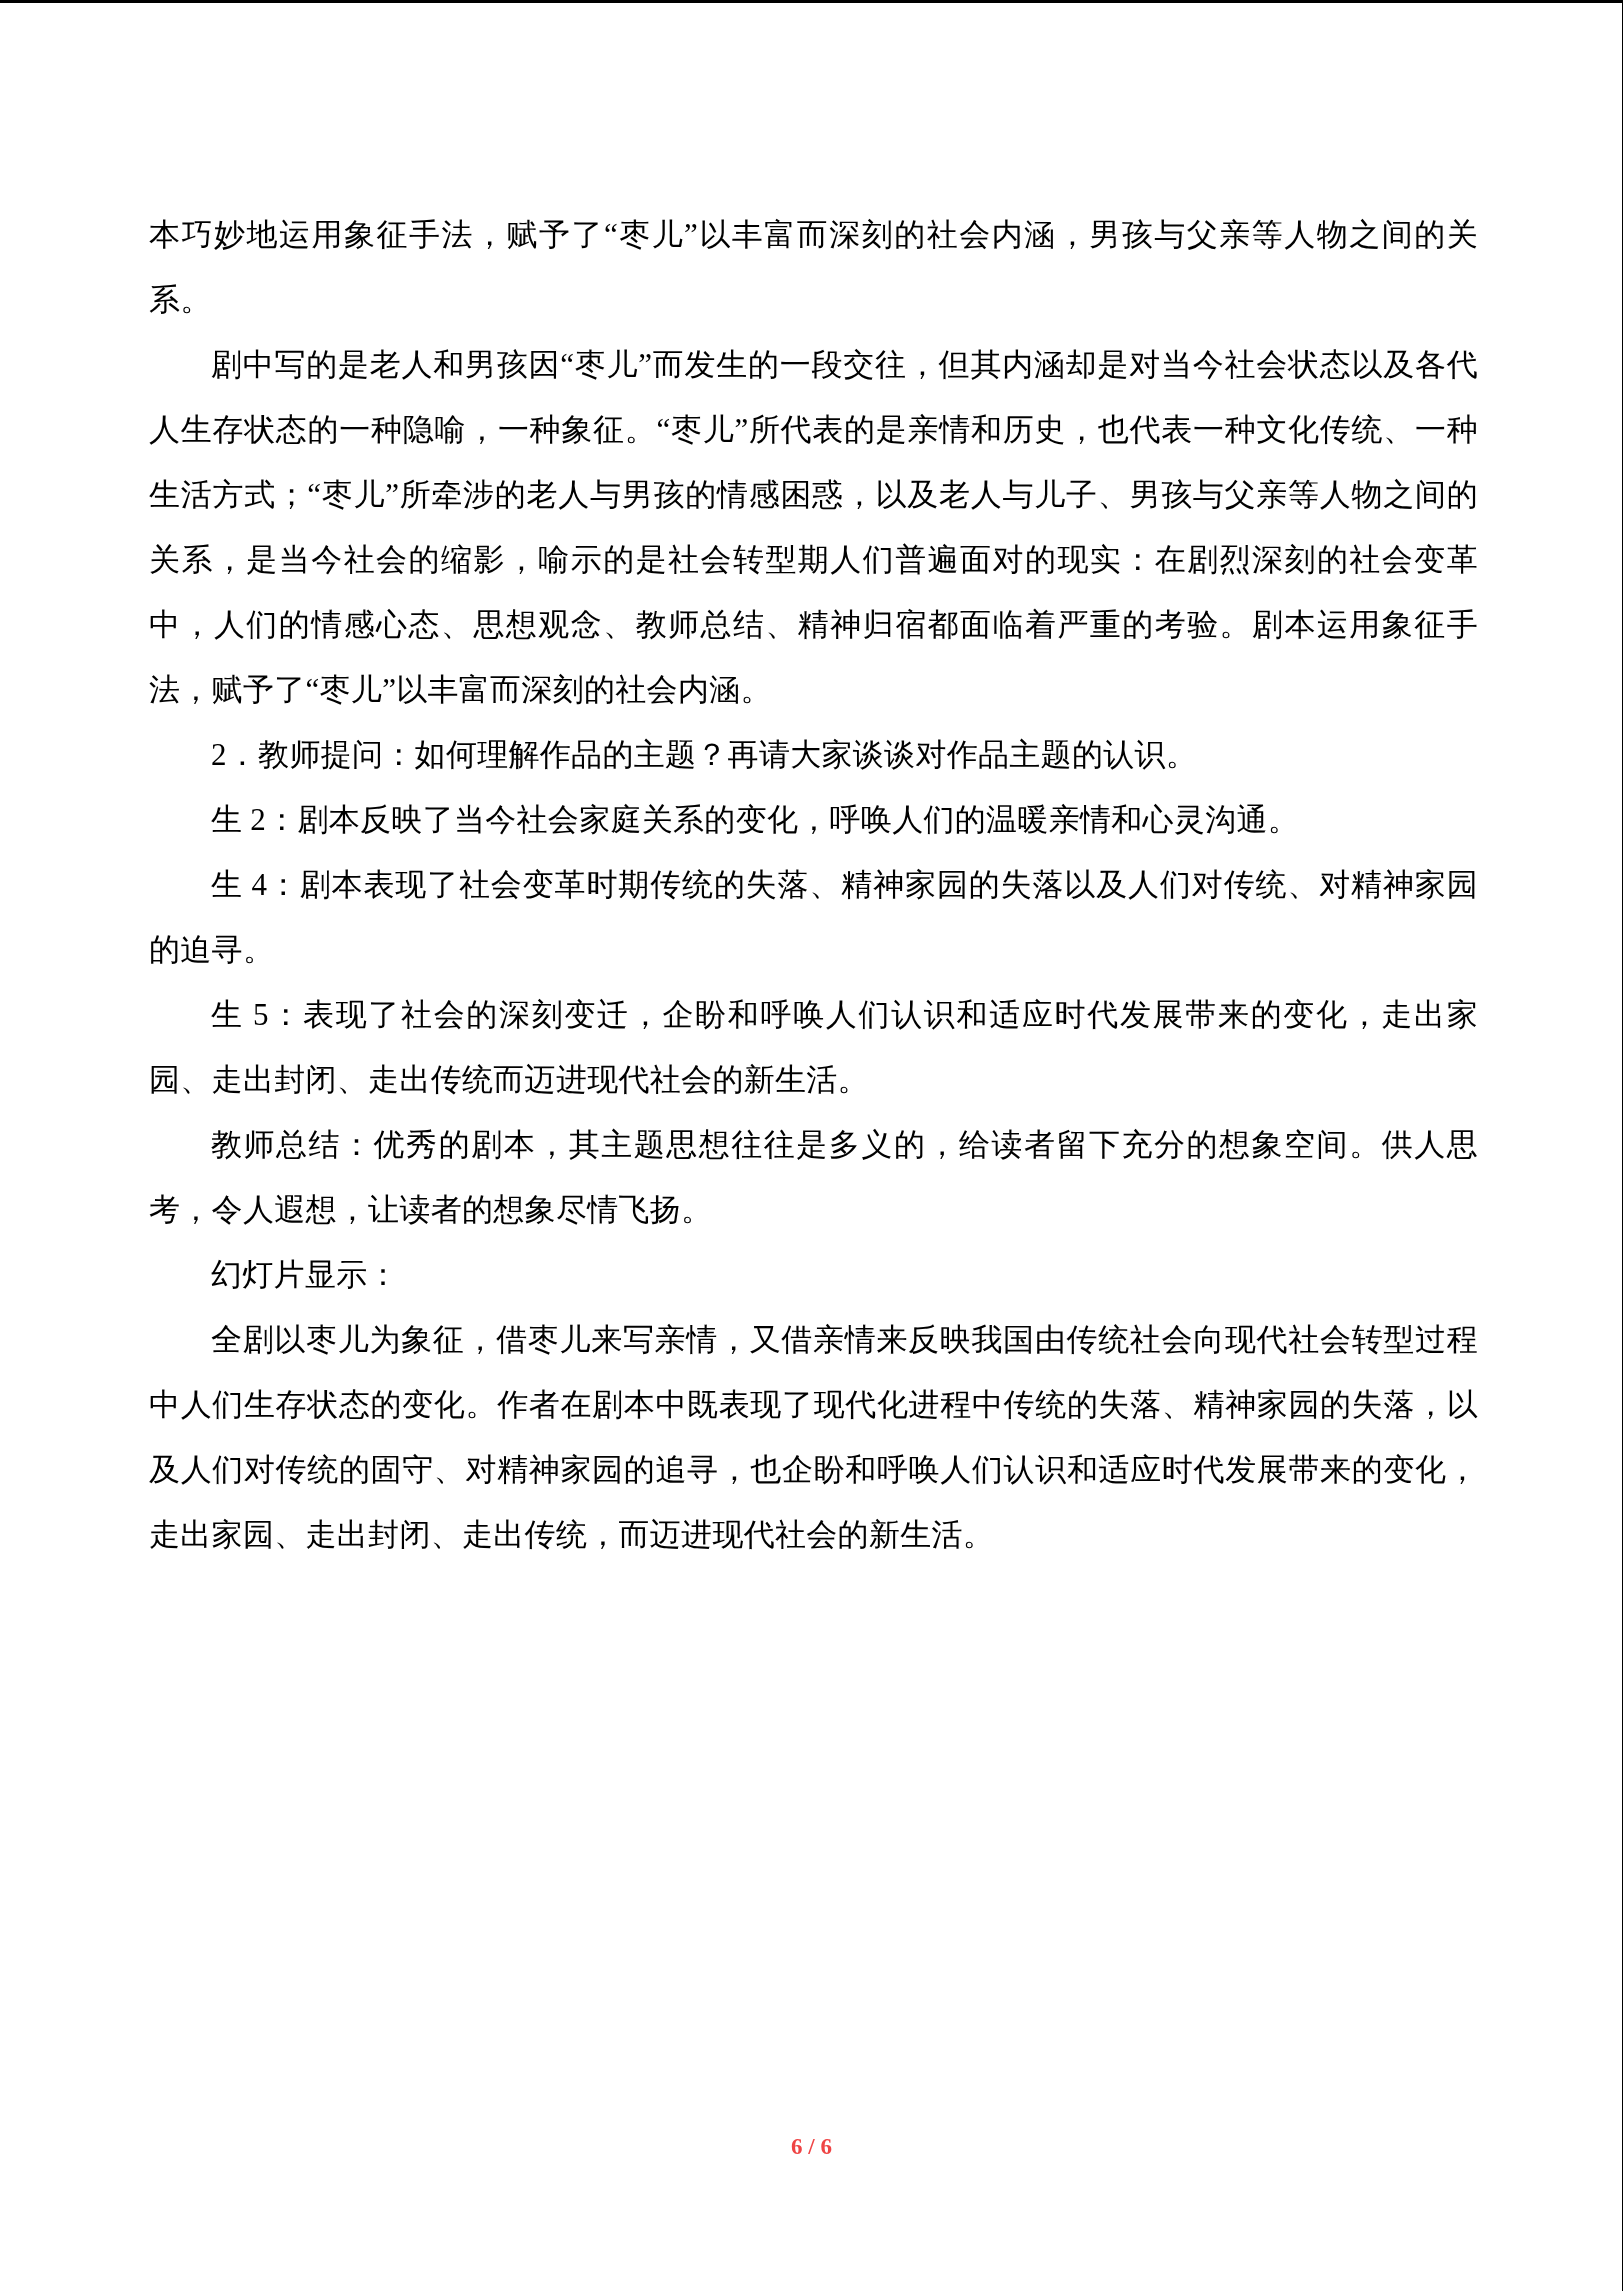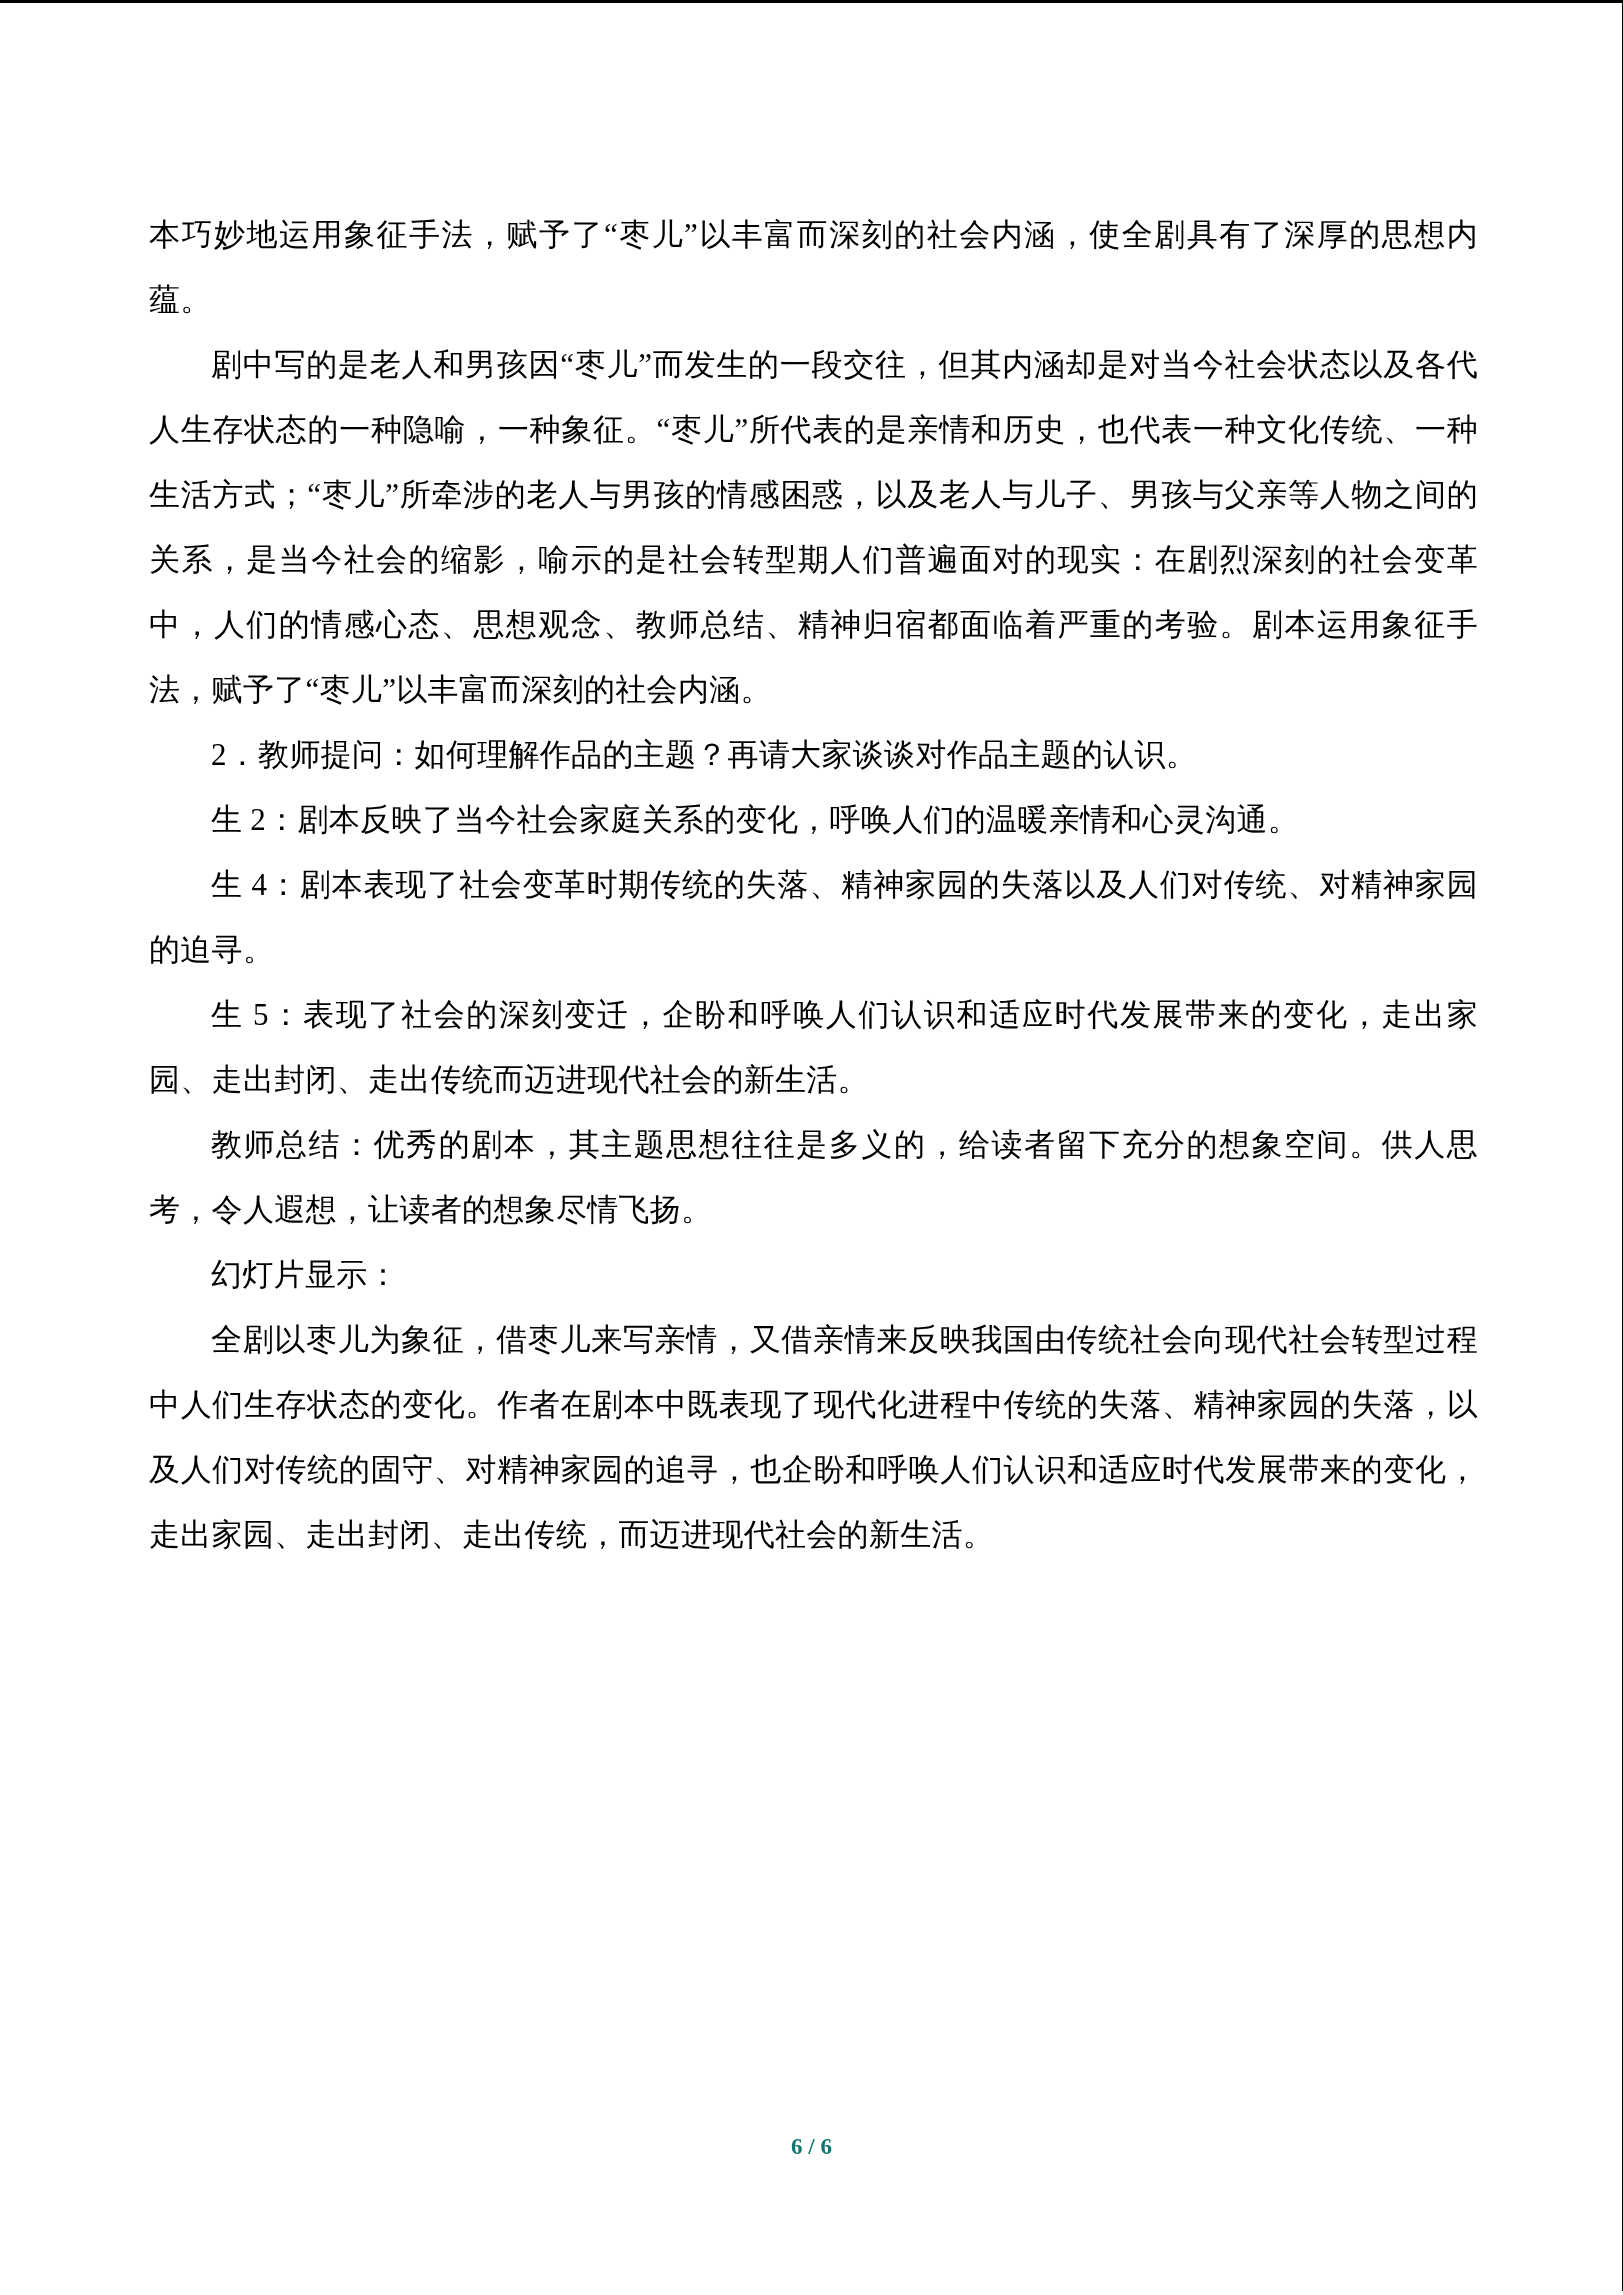--- a/index.html
+++ b/index.html
@@ -52,31 +52,31 @@
     position: absolute;
     left: 0;
     top: 2133px;
     width: 1623px;
     text-align: center;
   }
   .page-number {
     font-size: 23px;
     font-weight: bold;
     line-height: 27px;
-    color: #0f766e;
+    color: #ef4444;
   }
 </style>
 </head>
 <body>
 
 <div class="top-edge"></div>
 <div class="right-edge"></div>
 
 <div class="content" id="content">
-    <p class="para">本巧妙地运用象征手法，赋予了“枣儿”以丰富而深刻的社会内涵，使全剧具有了深厚的思想内蕴。</p>
+    <p class="para">本巧妙地运用象征手法，赋予了“枣儿”以丰富而深刻的社会内涵，男孩与父亲等人物之间的关系。</p>
     <p class="para indent">剧中写的是老人和男孩因“枣儿”而发生的一段交往，但其内涵却是对当今社会状态以及各代人生存状态的一种隐喻，一种象征。“枣儿”所代表的是亲情和历史，也代表一种文化传统、一种生活方式；“枣儿”所牵涉的老人与男孩的情感困惑，以及老人与儿子、男孩与父亲等人物之间的关系，是当今社会的缩影，喻示的是社会转型期人们普遍面对的现实：在剧烈深刻的社会变革中，人们的情感心态、思想观念、教师总结、精神归宿都面临着严重的考验。剧本运用象征手法，赋予了“枣儿”以丰富而深刻的社会内涵。</p>
     <p class="para indent">2．教师提问：如何理解作品的主题？再请大家谈谈对作品主题的认识。</p>
     <p class="para indent">生 2：剧本反映了当今社会家庭关系的变化，呼唤人们的温暖亲情和心灵沟通。</p>
     <p class="para indent">生 4：剧本表现了社会变革时期传统的失落、精神家园的失落以及人们对传统、对精神家园的迫寻。</p>
     <p class="para indent">生 5：表现了社会的深刻变迁，企盼和呼唤人们认识和适应时代发展带来的变化，走出家园、走出封闭、走出传统而迈进现代社会的新生活。</p>
     <p class="para indent">教师总结：优秀的剧本，其主题思想往往是多义的，给读者留下充分的想象空间。供人思考，令人遐想，让读者的想象尽情飞扬。</p>
     <p class="para indent">幻灯片显示：</p>
     <p class="para indent">全剧以枣儿为象征，借枣儿来写亲情，又借亲情来反映我国由传统社会向现代社会转型过程中人们生存状态的变化。作者在剧本中既表现了现代化进程中传统的失落、精神家园的失落，以及人们对传统的固守、对精神家园的追寻，也企盼和呼唤人们认识和适应时代发展带来的变化，走出家园、走出封闭、走出传统，而迈进现代社会的新生活。</p>
   </div>
 

